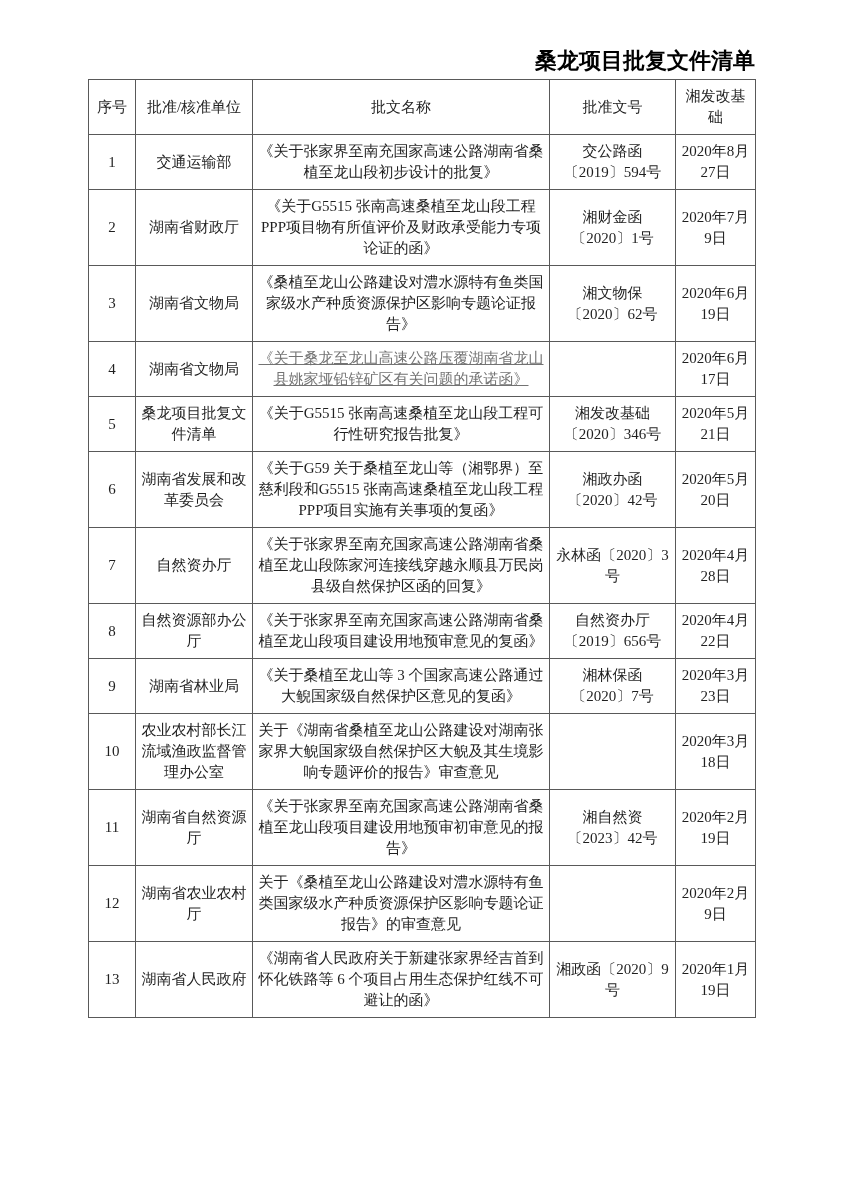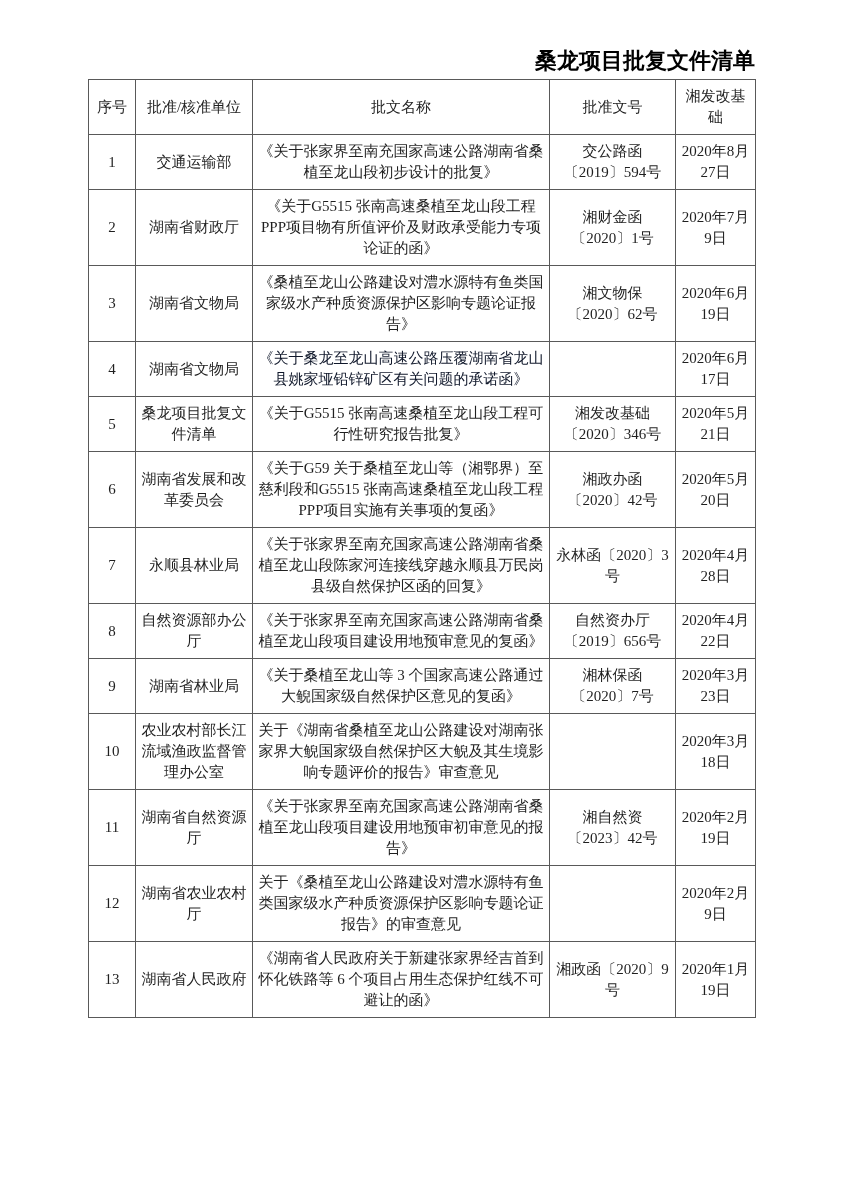--- a/index.html
+++ b/index.html
@@ -103,41 +103,41 @@
           <tr>
     <td class="c-no">3</td>
     <td class="c-unit">湖南省文物局</td>
     <td class="c-doc">《桑植至龙山公路建设对澧水源特有鱼类国家级水产种质资源保护区影响专题论证报告》</td>
     <td class="c-ref">湘文物保〔2020〕62号</td>
     <td class="c-date">2020年6月19日</td>
   </tr>
           <tr>
     <td class="c-no">4</td>
     <td class="c-unit">湖南省文物局</td>
-    <td class="c-doc" style="color: #0f172a;">《关于桑龙至龙山高速公路压覆湖南省龙山县姚家垭铅锌矿区有关问题的承诺函》</td>
+    <td class="c-doc" style="color: #737373; text-decoration: underline;">《关于桑龙至龙山高速公路压覆湖南省龙山县姚家垭铅锌矿区有关问题的承诺函》</td>
     <td class="c-ref"></td>
     <td class="c-date">2020年6月17日</td>
   </tr>
           <tr>
     <td class="c-no">5</td>
     <td class="c-unit">桑龙项目批复文件清单</td>
     <td class="c-doc">《关于G5515 张南高速桑植至龙山段工程可行性研究报告批复》</td>
     <td class="c-ref">湘发改基础〔2020〕346号</td>
     <td class="c-date">2020年5月21日</td>
   </tr>
           <tr>
     <td class="c-no">6</td>
     <td class="c-unit">湖南省发展和改革委员会</td>
     <td class="c-doc">《关于G59 关于桑植至龙山等（湘鄂界）至慈利段和G5515 张南高速桑植至龙山段工程PPP项目实施有关事项的复函》</td>
     <td class="c-ref">湘政办函〔2020〕42号</td>
     <td class="c-date">2020年5月20日</td>
   </tr>
           <tr>
     <td class="c-no">7</td>
-    <td class="c-unit">永顺县林业局</td>
+    <td class="c-unit">自然资办厅</td>
     <td class="c-doc">《关于张家界至南充国家高速公路湖南省桑植至龙山段陈家河连接线穿越永顺县万民岗县级自然保护区函的回复》</td>
     <td class="c-ref">永林函〔2020〕3号</td>
     <td class="c-date">2020年4月28日</td>
   </tr>
           <tr>
     <td class="c-no">8</td>
     <td class="c-unit">自然资源部办公厅</td>
     <td class="c-doc">《关于张家界至南充国家高速公路湖南省桑植至龙山段项目建设用地预审意见的复函》</td>
     <td class="c-ref">自然资办厅〔2019〕656号</td>
     <td class="c-date">2020年4月22日</td>

